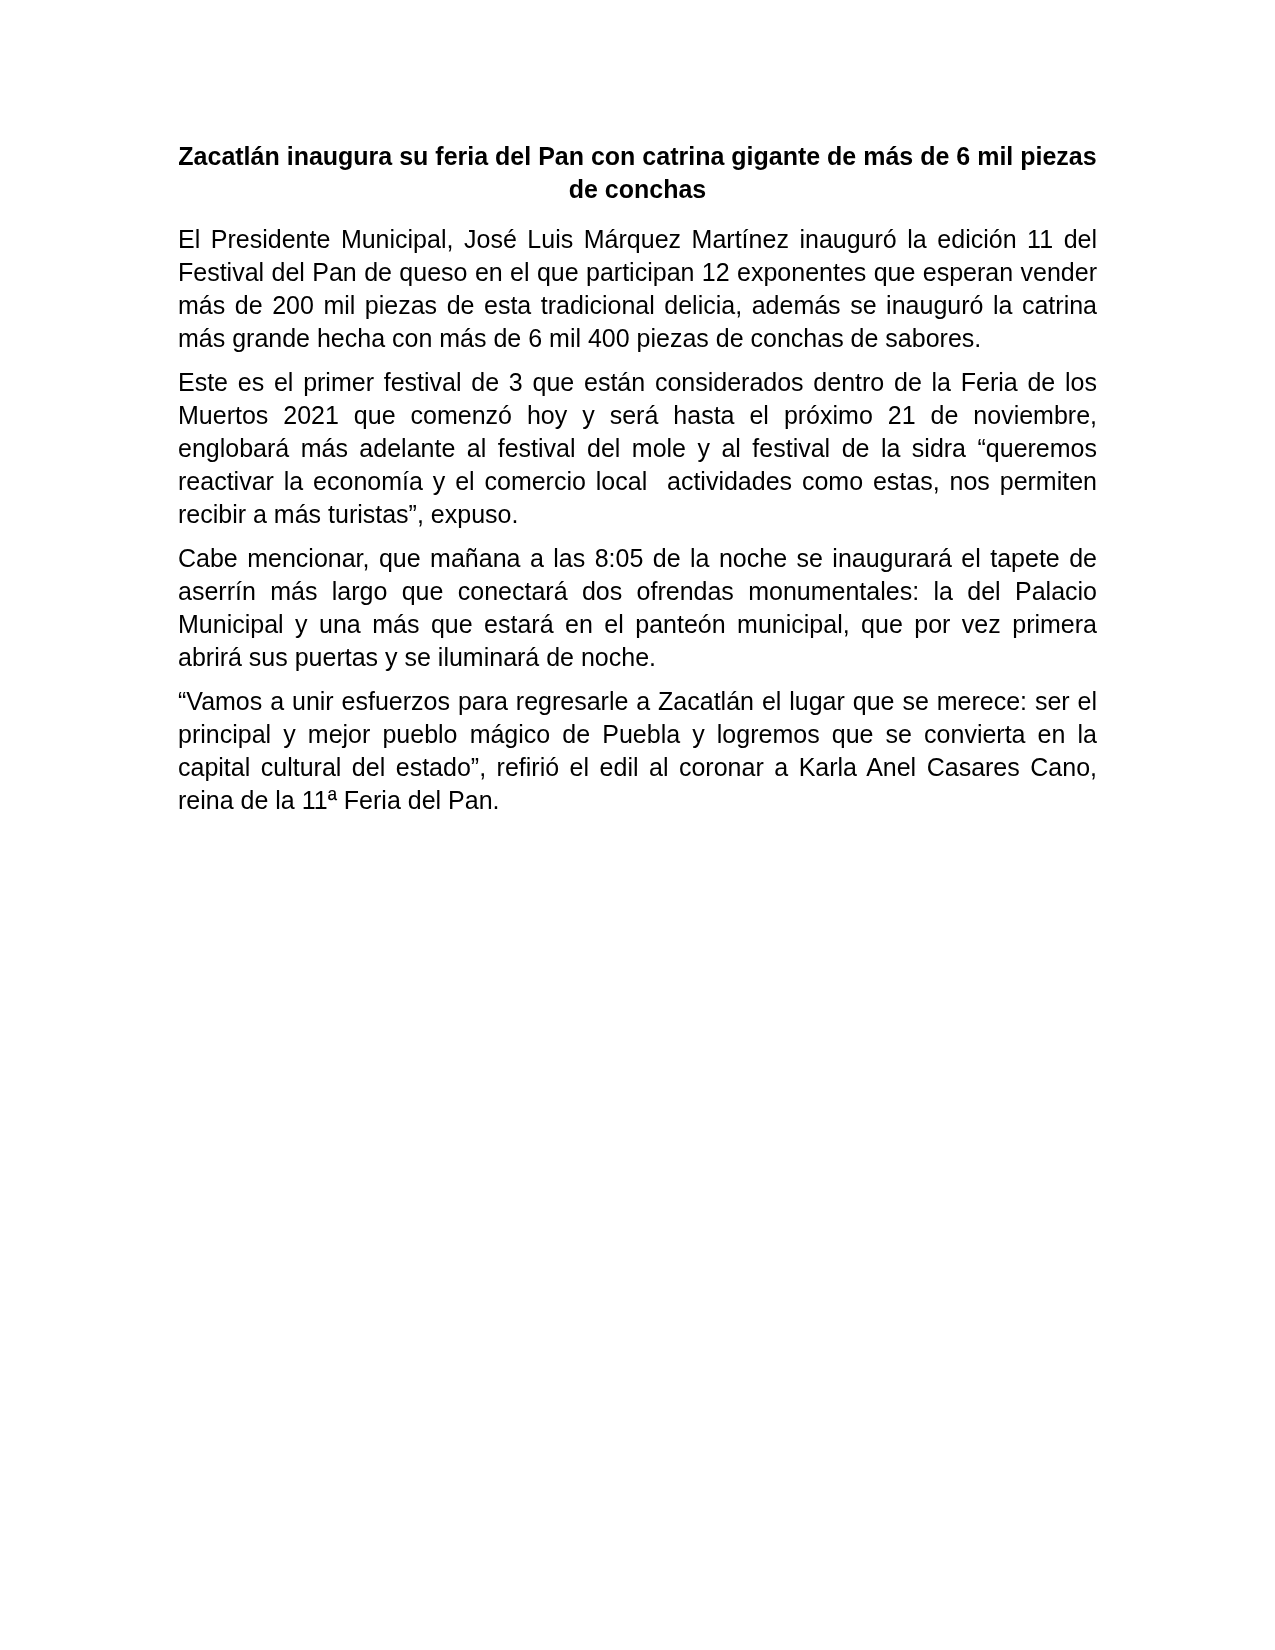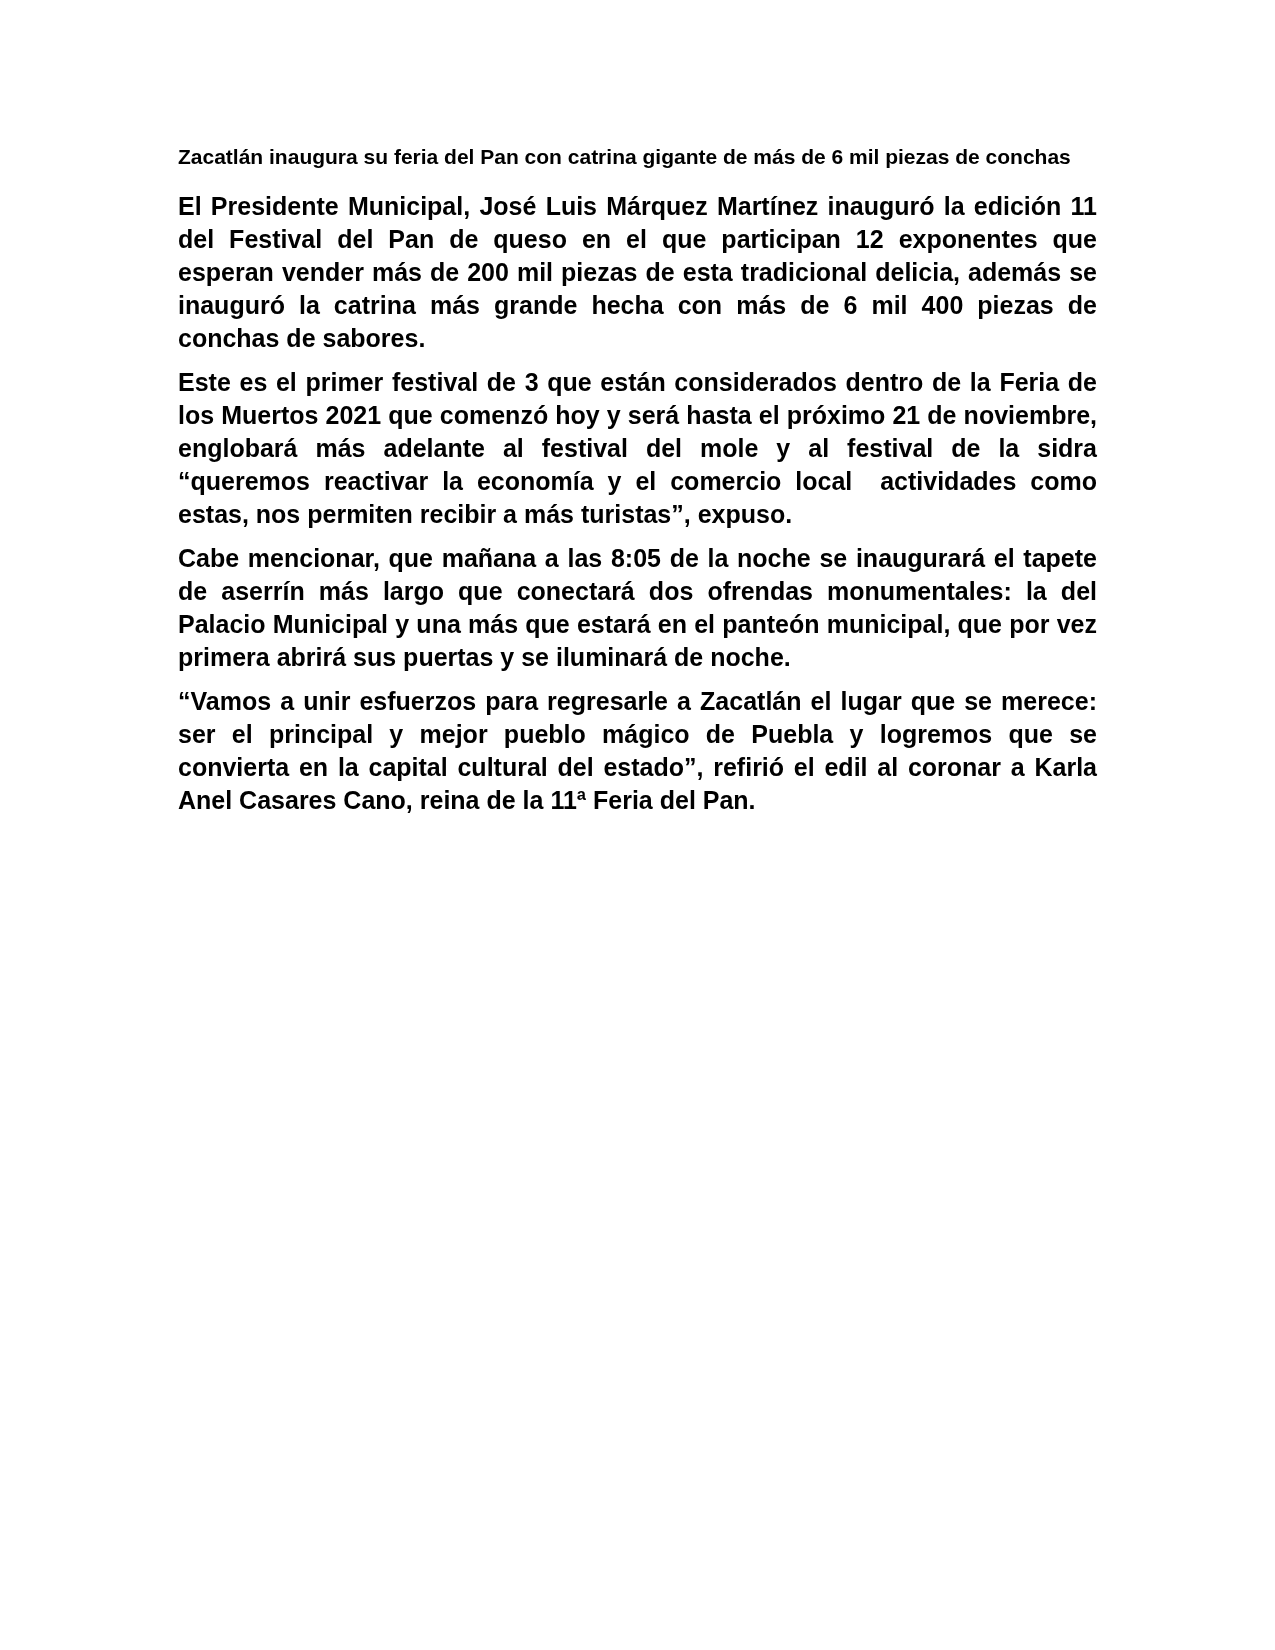--- a/index.html
+++ b/index.html
@@ -16,31 +16,31 @@
   }
   .content {
     position: absolute;
     top: 140px;
     left: 178px;
     width: 919px;
     font-family: "Liberation Sans", sans-serif;
     color: #000000;
   }
   .doc-title {
-    font-size: 21px;
+    font-size: 25px;
     line-height: 33px;
     font-weight: bold;
-    text-align: left;
+    text-align: center;
     margin: 0 0 17px 0;
     white-space: pre-wrap;
   }
   .para {
     font-size: 25px;
     line-height: 33px;
-    font-weight: bold;
+    font-weight: normal;
     text-align: justify;
     margin: 0 0 11px 0;
     white-space: pre-wrap;
   }
 </style>
 </head>
 <body>
 
 <div class="page">
   <div class="content">

